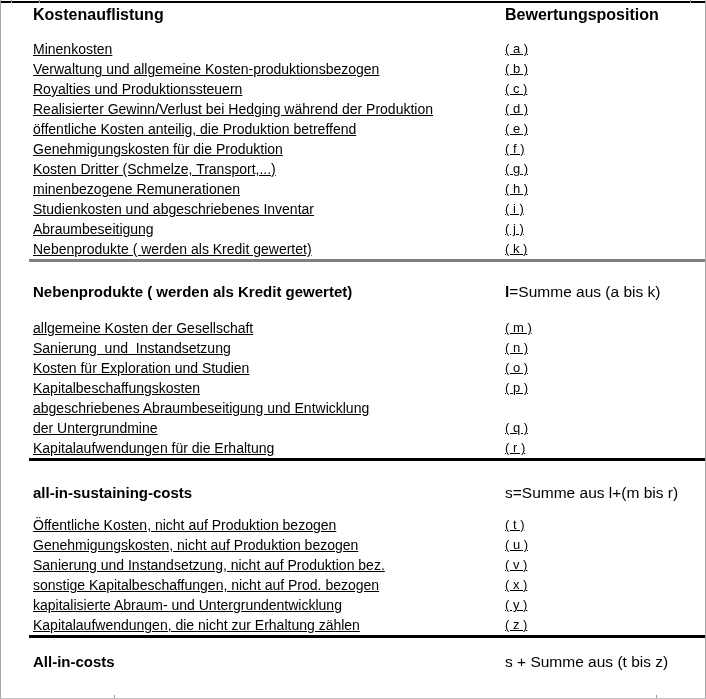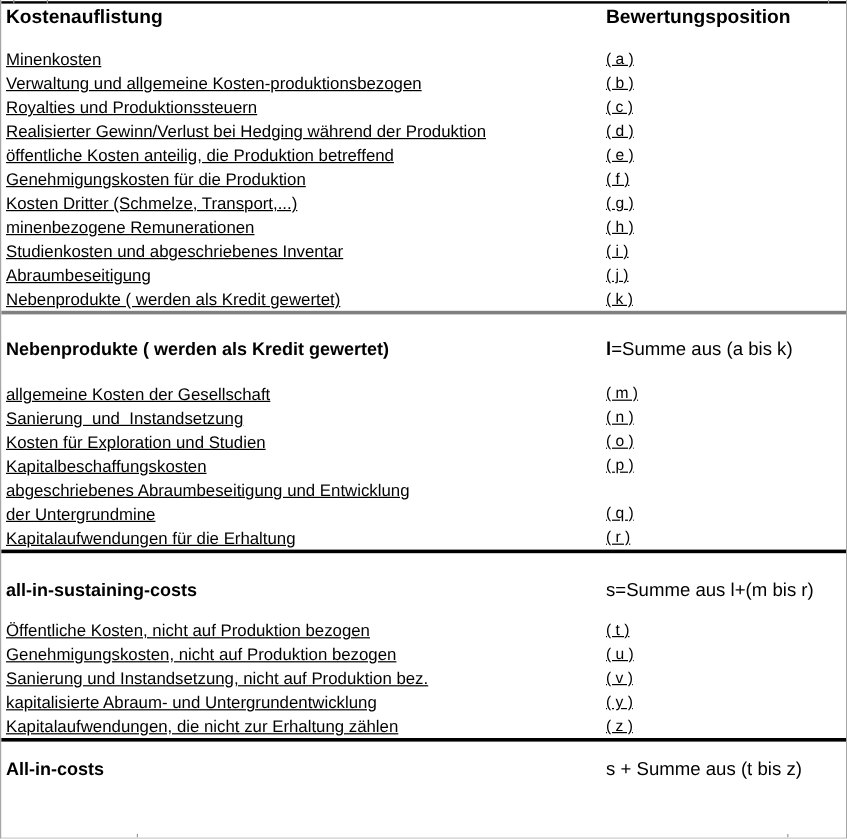--- a/index.html
+++ b/index.html
@@ -27,21 +27,21 @@
     background: #000000;
   }
   .stub {
     position: absolute;
     width: 1px;
     height: 3px;
     background: #9a9a9a;
   }
   .rows {
     position: absolute;
-    top: 3px; left: 0; right: 0;
+    top: 3px; left: 0; right: 0; padding-left: 28px;
   }
   .row {
     display: flex;
     align-items: center;
   }
   .header-row { height: 21px; align-items: flex-start; padding-top: 3px; }
   .item-row { height: 20px; text-decoration: underline; }
   .section-row { height: 20px; }
   .left-cell {
     flex: 1;
@@ -190,20 +190,24 @@
         </div>
         <div class="row item-row">
           <div class="left-cell">Genehmigungskosten, nicht auf Produktion bezogen</div>
           <div class="pos-cell">( u )</div>
         </div>
         <div class="row item-row">
           <div class="left-cell">Sanierung und Instandsetzung, nicht auf Produktion bez.</div>
           <div class="pos-cell">( v )</div>
         </div>
         <div class="row item-row">
+          <div class="left-cell">sonstige Kapitalbeschaffungen, nicht auf Prod. bezogen</div>
+          <div class="pos-cell">( x )</div>
+        </div>
+        <div class="row item-row">
           <div class="left-cell">kapitalisierte Abraum- und Untergrundentwicklung</div>
           <div class="pos-cell">( y )</div>
         </div>
         <div class="row item-row">
           <div class="left-cell">Kapitalaufwendungen, die nicht zur Erhaltung zählen</div>
           <div class="pos-cell">( z )</div>
         </div>
         <div class="divider black"></div>
         <div class="spacer" style="height: 14px;"></div>
         <div class="row section-row">

